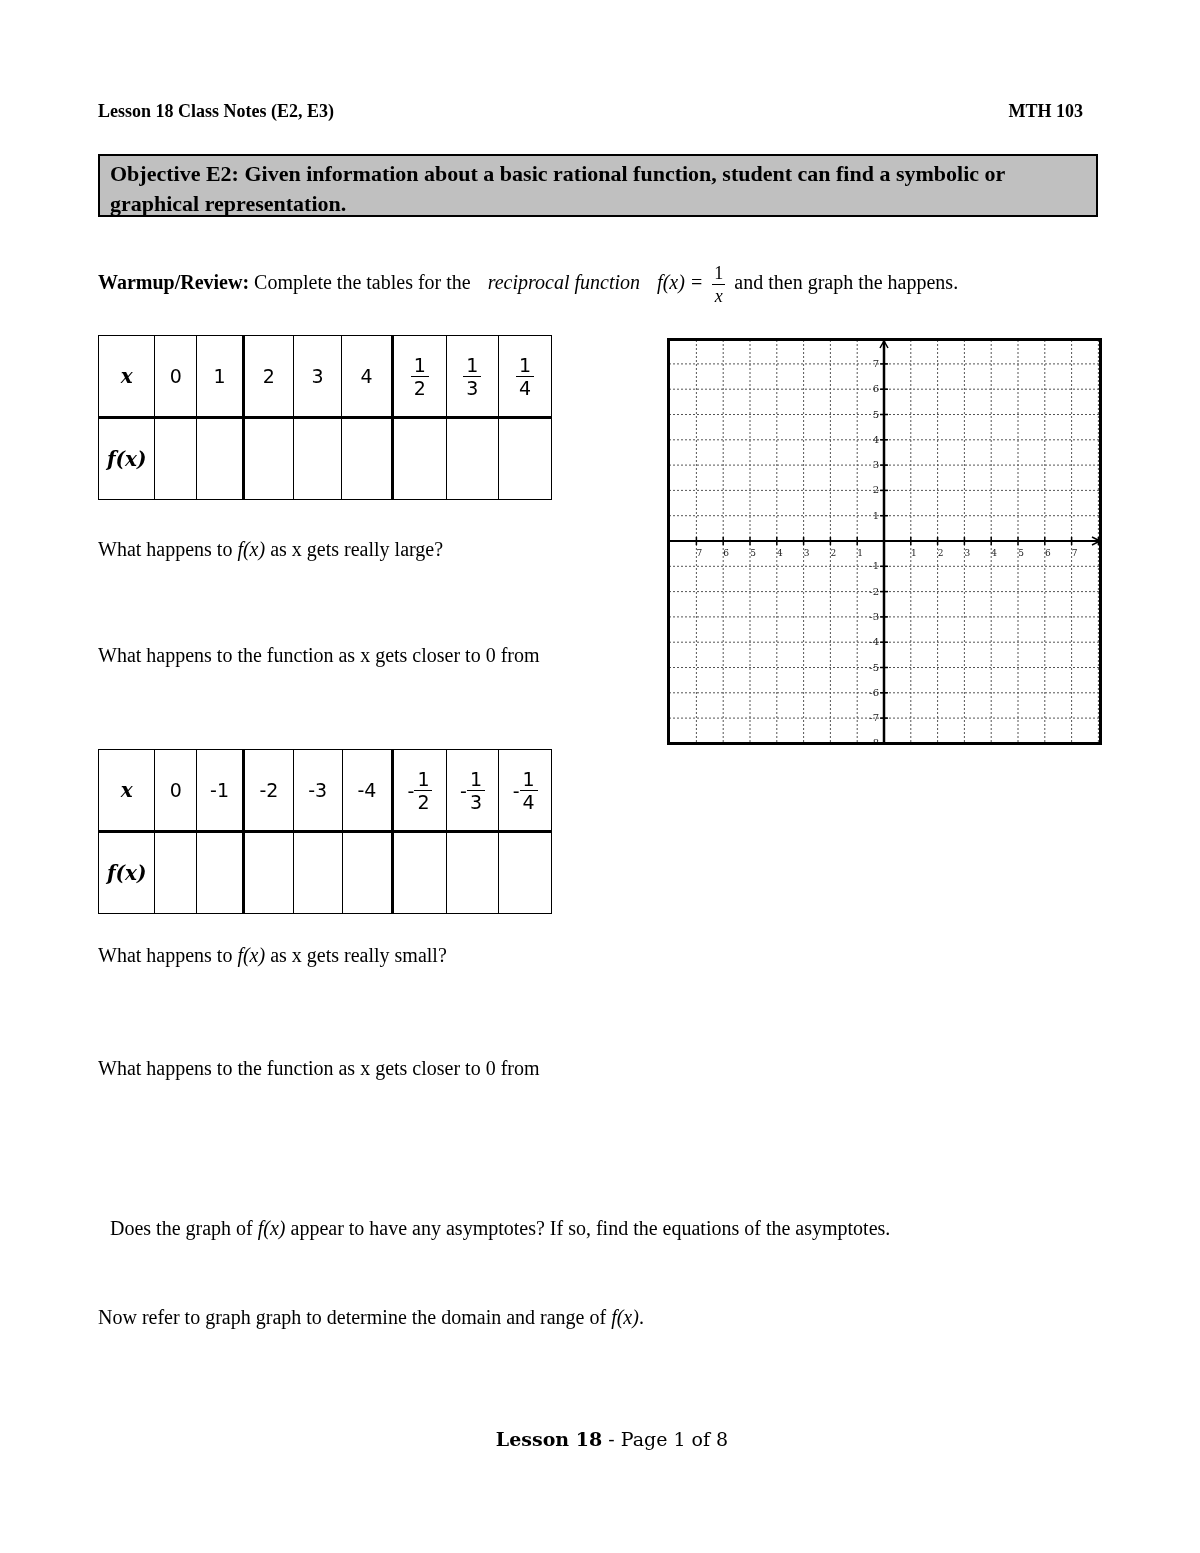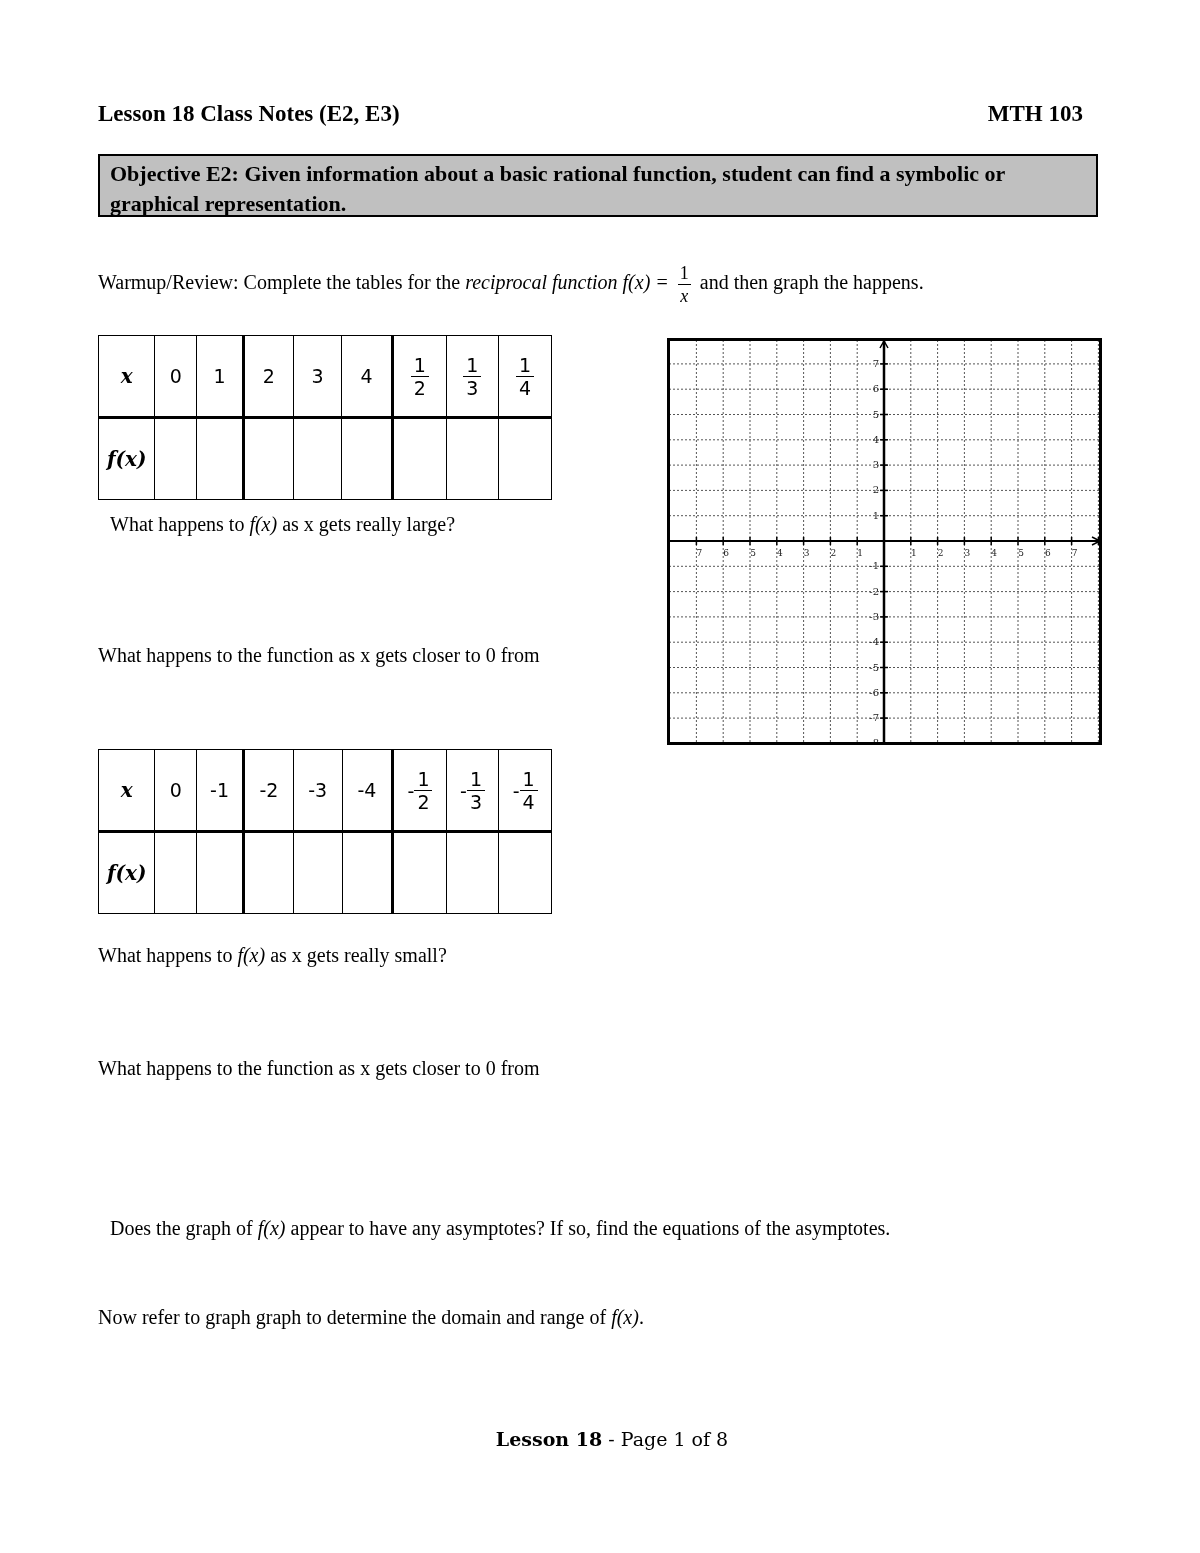--- a/index.html
+++ b/index.html
@@ -1,27 +1,27 @@
 <!DOCTYPE html>
 <html><head>
 <meta charset="utf-8">
 <style>
   html, body { margin: 0; padding: 0; background: #ffffff; }
   body { width: 1200px; height: 1553px; position: relative; overflow: hidden;
          font-family: "DejaVu Serif", "Liberation Serif", serif; color: #000; }
   .abs { position: absolute; }
-  .header-left, .header-right { top: 101px; font-family: "Liberation Serif", serif; font-weight: bold; font-size: 23px; }
+  .header-left, .header-right { top: 101px; font-family: "Liberation Serif", serif; font-weight: bold; font-size: 18px; }
   .header-left { left: 98px; }
   .header-right { right: 117px; }
   .objective-box { left: 98px; top: 154px; width: 1000px; height: 63px; background: #c0c0c0;
                    border: 2px solid #000; box-sizing: border-box; padding: 3px 10px;
                    font-family: "Liberation Serif", serif; font-weight: bold; font-size: 22px; line-height: 30px; }
   .warmup { left: 98px; top: 262px; font-family: "Liberation Serif", serif; font-size: 20px; white-space: nowrap; }
-  .warmup b { font-weight: normal; text-align: center; }
-  .italic { font-style: italic; }
+  .warmup b { font-weight: bold; text-align: center; }
+  .italic { font-style: italic; margin-left: 12px; }
   .frac { display: inline-block; vertical-align: middle; text-align: center; font-size: 18px; line-height: 22px; margin: 0 4px; }
   .frac .num { display: block; border-bottom: 1px solid #000; padding: 0 2px; }
   .frac .den { display: block; font-style: italic; }
   table.xt { position: absolute; border-collapse: collapse; font-family: "DejaVu Sans", sans-serif; font-size: 19px; }
   table.xt td { border: 1.5px solid #000; height: 80px; text-align: center; padding: 0; }
   table.xt td.thick-l { border-left: 3px solid #000; }
   table.xt tr:first-child td { border-bottom: 3px solid #000; }
   table.xt td.lab { font-family: "DejaVu Serif", serif; font-weight: bold; font-style: italic; font-size: 20px; }
   .tfrac { display: inline-block; text-align: center; line-height: 22px; vertical-align: middle; }
   .tfrac .n { display: block; border-bottom: 1px solid #000; padding: 0 3px; }
@@ -74,21 +74,21 @@
         <td class="thick-l"></td>
         <td></td>
         <td></td>
         <td class="thick-l"></td>
         <td></td>
         <td></td>
       </tr>
 </tbody>
   </table>
 
-<div class="abs q" style="left:98px; top:511px;margin-left:12px;">
+<div class="abs q" style="left:98px; top:536px;">
   <span>What happens to</span>
   <span class="fx">f(x)</span>
   <span>as x gets really large?</span>
 </div>
 <div class="abs q" style="left:98px; top:642px;">
   <div>What happens to the function as x gets closer to 0 from</div>
 </div>
 
 <table class="xt" id="tneg" style="left:98px; top:749px; width:454px;">
   <tbody>

